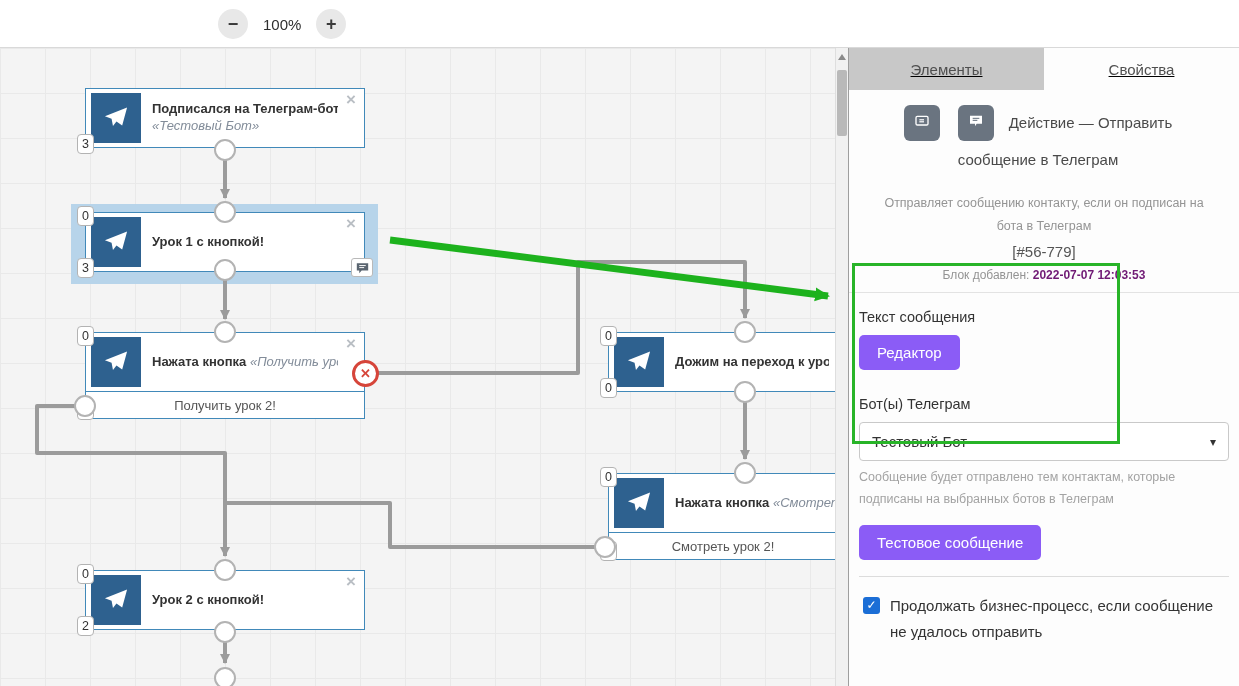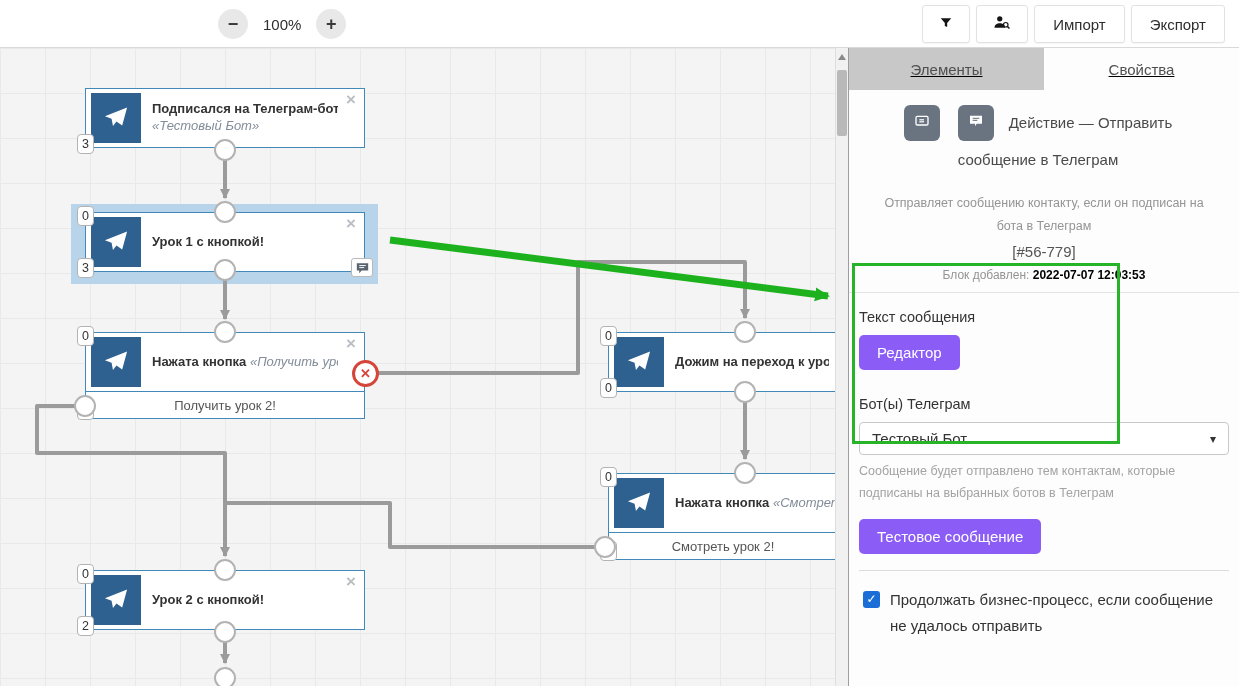--- a/index.html
+++ b/index.html
@@ -78,28 +78,28 @@
 
   .panel-head { text-align:center; padding:14px 28px 4px 16px; line-height:2.3; }
   .msg-icon-btn { display:inline-flex; width:36px; height:36px; background:#6a7480;
     border:none; border-radius:6px; align-items:center; justify-content:center;
     vertical-align:middle; margin-right:14px; cursor:pointer; }
   .panel-title { font-size:15px; color:#4a4a4a; vertical-align:middle; }
   .panel-desc { text-align:center; color:#949494; font-size:12.5px; line-height:1.9;
     padding:2px 26px 0 26px;margin-top:8px; }
   .panel-id { text-align:center; color:#555; font-size:15px; padding:4px 0 2px 0; }
   .panel-added { text-align:center; color:#949494; font-size:12px; padding:6px 0 10px 0; }
-  .panel-added b { color:#000000; }
+  .panel-added b { color:#701a75; }
   .hr { border-top:1px solid #e3e3e3; margin:0 0 0 0; }
 
   .panel-body { padding:12px 10px 0 10px; }
   .field-label { font-size:14.5px; color:#333; margin:4px 0 10px 0; }
   .gray-btn { background:#8b5cf6; color:#fff; border:none; border-radius:5px;
     font-size:15px; padding:9px 18px; cursor:pointer; font-family:"Liberation Sans", sans-serif; }
-  .select { margin-top:4px; height:33px; background:#fff; border:1px solid #c9c9c9;
+  .select { margin-top:4px; height:39px; background:#fff; border:1px solid #c9c9c9;
     border-radius:4px; display:flex; align-items:center; justify-content:space-between;
     padding:0 12px; font-size:15px; color:#333; cursor:pointer; }
   .select .caret { color:#333; font-size:12px; }
   .hint { color:#a3a3a3; font-size:12.5px; line-height:1.75; margin:6px 0 14px 0; }
   .divider2 { border-top:1px solid #dcdcdc; margin:16px 0 14px 0; }
   .check-row { display:flex; align-items:flex-start; padding:2px 2px; }
   .checkbox { flex:0 0 auto; width:17px; height:17px; background:#1b6ed6; border-radius:3px;
     color:#fff; font-size:12px; display:flex; align-items:center; justify-content:center;
     margin:4px 10px 0 2px; cursor:pointer; }
   .check-label { font-size:15px; color:#333; line-height:1.75; }
@@ -108,41 +108,20 @@
     border:3px solid #28b428; z-index:10; pointer-events:none; }
 </style>
 </head>
 <body>
 
 <div class="toolbar">
   <div class="zoom-group">
     <button class="zoom-btn">−</button>
     <span class="zoom-level">100%</span>
     <button class="zoom-btn">+</button>
-  </div>
-  <div class="tb-right">
-    <button class="tb-btn icon-only">
-      <span>
-        <svg width="14" height="14" viewBox="0 0 24 24">
-            <path d="M3 4h18l-7 8v7l-4-2v-5z" fill="#151515"></path>
-          </svg>
-      </span>
-    </button>
-    <button class="tb-btn icon-only">
-      <span>
-        <svg width="18" height="15" viewBox="0 0 24 20">
-          <circle cx="9" cy="5" r="3.5" fill="#151515"></circle>
-          <path d="M2 17c0-4 3-6 7-6s7 2 7 6z" fill="#151515"></path>
-          <circle cx="17" cy="13" r="3" fill="none" stroke="#151515" stroke-width="1.6"></circle>
-          <line x1="19.2" y1="15.2" x2="22" y2="18" stroke="#151515" stroke-width="1.8"></line>
-        </svg>
-      </span>
-    </button>
-    <button class="tb-btn">Импорт</button>
-    <button class="tb-btn">Экспорт</button>
   </div>
 </div>
 
 <div class="main">
 
   <div class="canvas">
 
     <div class="selection"></div>
 
     <svg class="edges" width="848" height="638">

